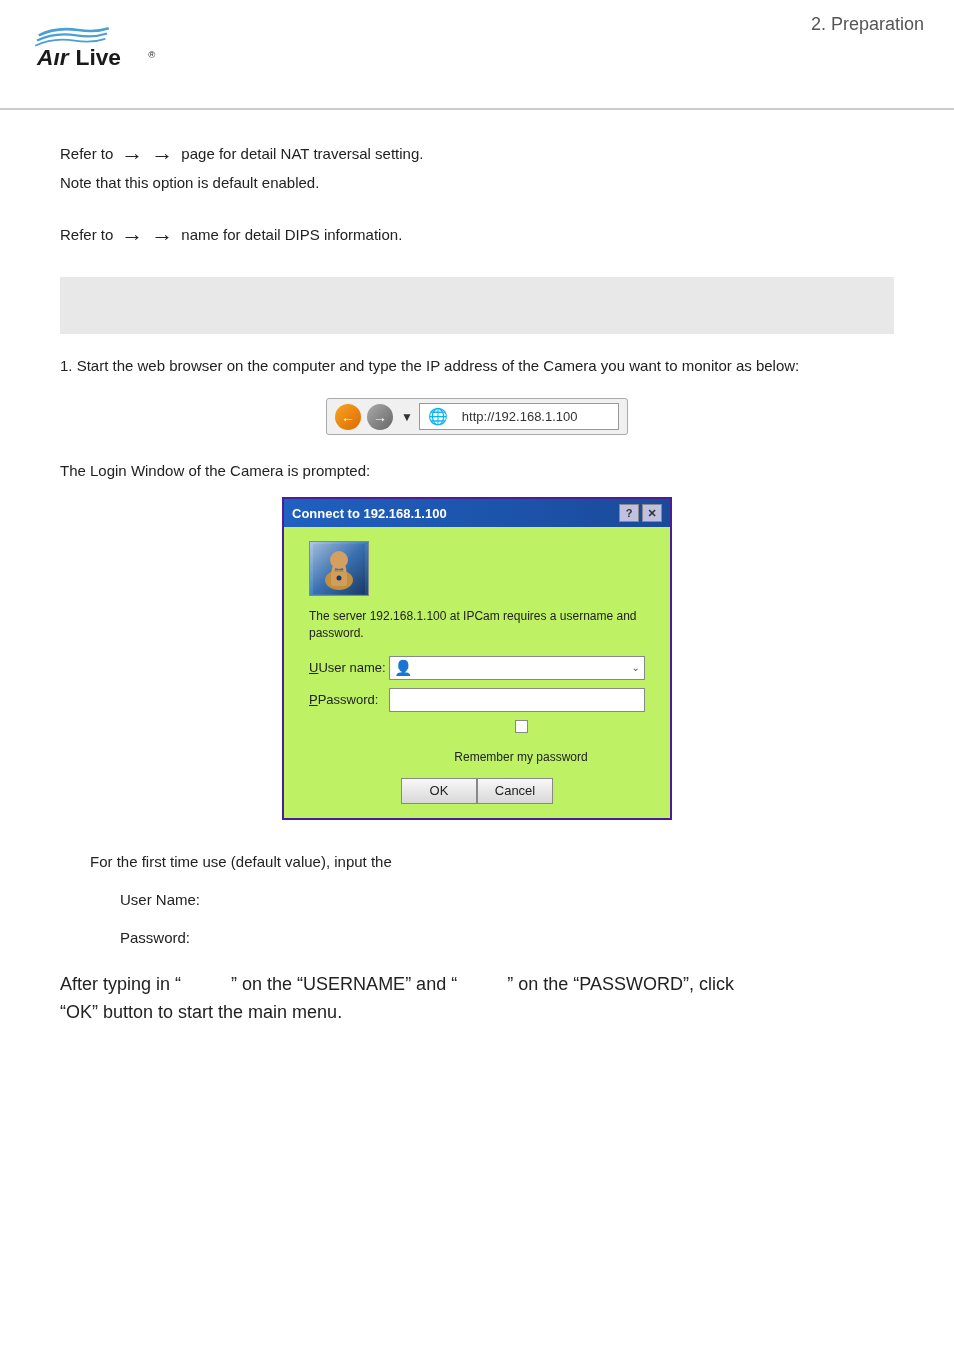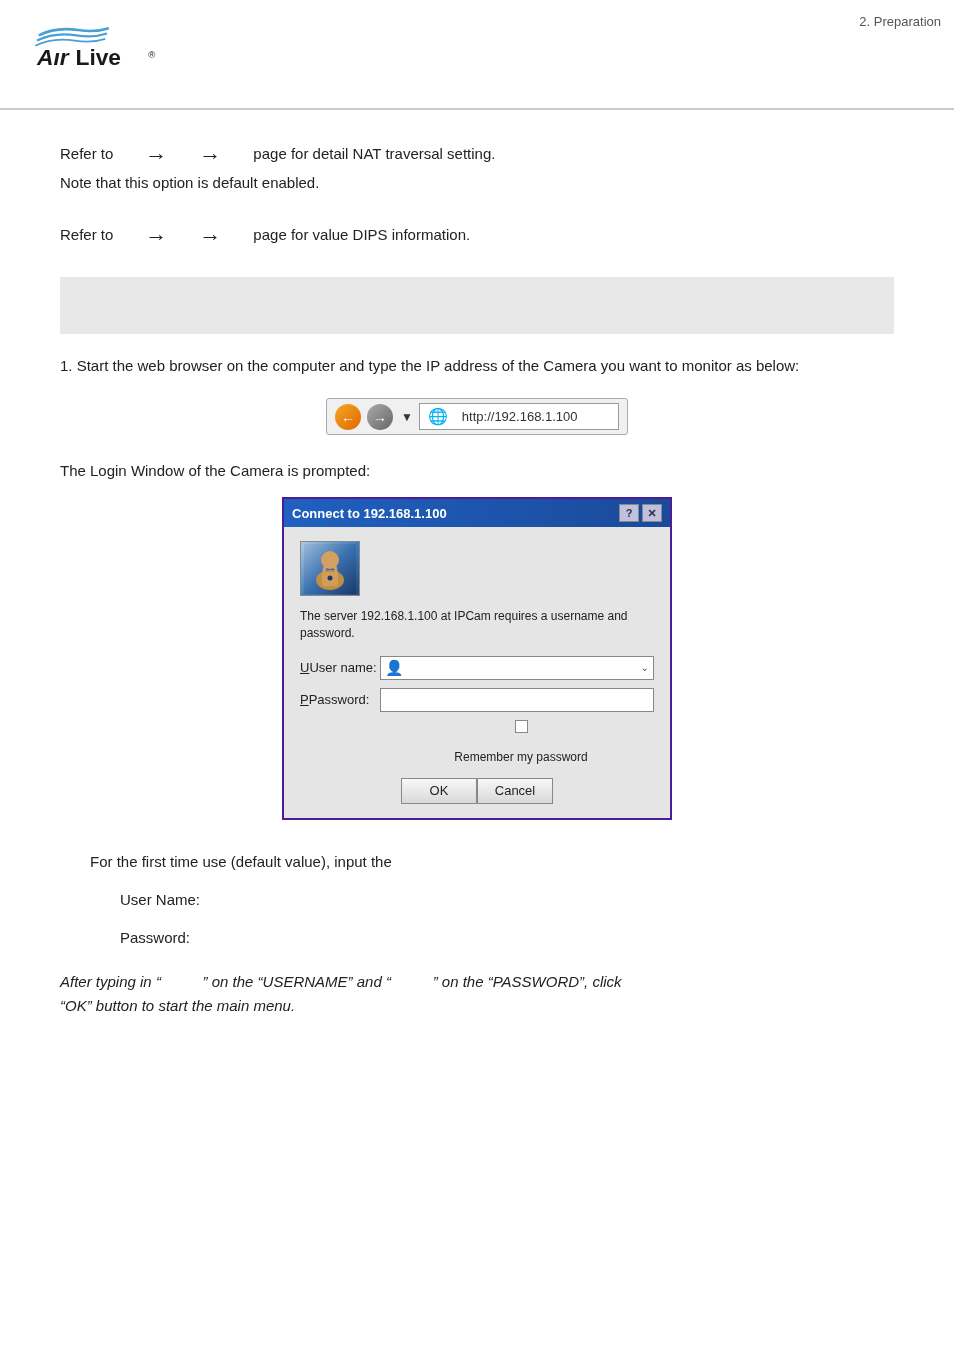--- a/index.html
+++ b/index.html
@@ -42,42 +42,42 @@
       overflow: hidden;
     }
 
     .stripe1 { width: 320px; top: 30px; right: -20px; transform: rotate(-8deg); background: #bbb; opacity: 0.4; }
     .stripe2 { width: 280px; top: 55px; right: -10px; transform: rotate(-6deg); background: #ccc; opacity: 0.3; }
     .stripe3 { width: 250px; top: 75px; right: 0px; transform: rotate(-4deg); background: #ddd; opacity: 0.25; }
 
     .page-number {
       position: absolute;
       top: 14px;
-      right: 13px;
-      font-size: 13px;
+      right: 30px;
+      font-size: 18px;
       color: #555;
     }
 
     
     .content {
       padding: 30px 60px 40px 60px;
     }
 
     
     .section-block {
       background: #e8e8e8;
       padding: 20px 20px;
       margin: 20px 0;
     }
 
     
     .refer-line {
       display: flex;
       align-items: center;
-      gap: 32px;
+      gap: 8px;
       margin-bottom: 8px;
       font-size: 15px;
     }
 
     .arrow-symbol {
       font-size: 22px;
       color: #222;
       font-weight: bold;
     }
 
@@ -206,22 +206,22 @@
       border: 1px solid #888;
       display: flex;
       align-items: center;
       justify-content: center;
       font-size: 11px;
       color: #333;
       cursor: pointer;
     }
 
     .dialog-body {
-      background: #e5e5e5;
-      padding: 14px 16px;
+      background: #bef264;
+      padding: 14px 25px;
     }
 
     .dialog-icon-area {
       display: flex;
       justify-content: flex-start;
       margin-bottom: 12px;
     }
 
     .lock-icon-container {
       width: 60px;
@@ -317,23 +317,22 @@
       font-size: 15px;
       line-height: 1.6;
       margin-bottom: 14px;
     }
 
     .indented {
       margin-left: 30px;
     }
 
     .bottom-text {
-      font-size: 15px;
+      font-size: 18px;
       line-height: 1.6;
-      font-style: italic;
     }
   </style>
 </head>
 <body>
 
 <div class="header">
   <div class="logo-area">
     
     <svg class="logo-svg" viewBox="0 0 160 65">
 
@@ -368,21 +367,21 @@
       <span>page for detail NAT traversal setting.</span>
     </div>
     <div class="note-text">Note that this option is default enabled.</div>
   </div>
 
   <div class="refer-text-block">
     <div class="refer-line">
       <span>Refer to</span>
       <span class="arrow-symbol">→</span>
       <span class="arrow-symbol">→</span>
-      <span>page for value DIPS information.</span>
+      <span>name for detail DIPS information.</span>
     </div>
   </div>
 
   <div class="section-block">
     &nbsp;
   </div>
 
   <p class="step-text">1. Start the web browser on the computer and type the IP address of the Camera you want to monitor as below:</p>
 
   <div class="browser-bar-container">

